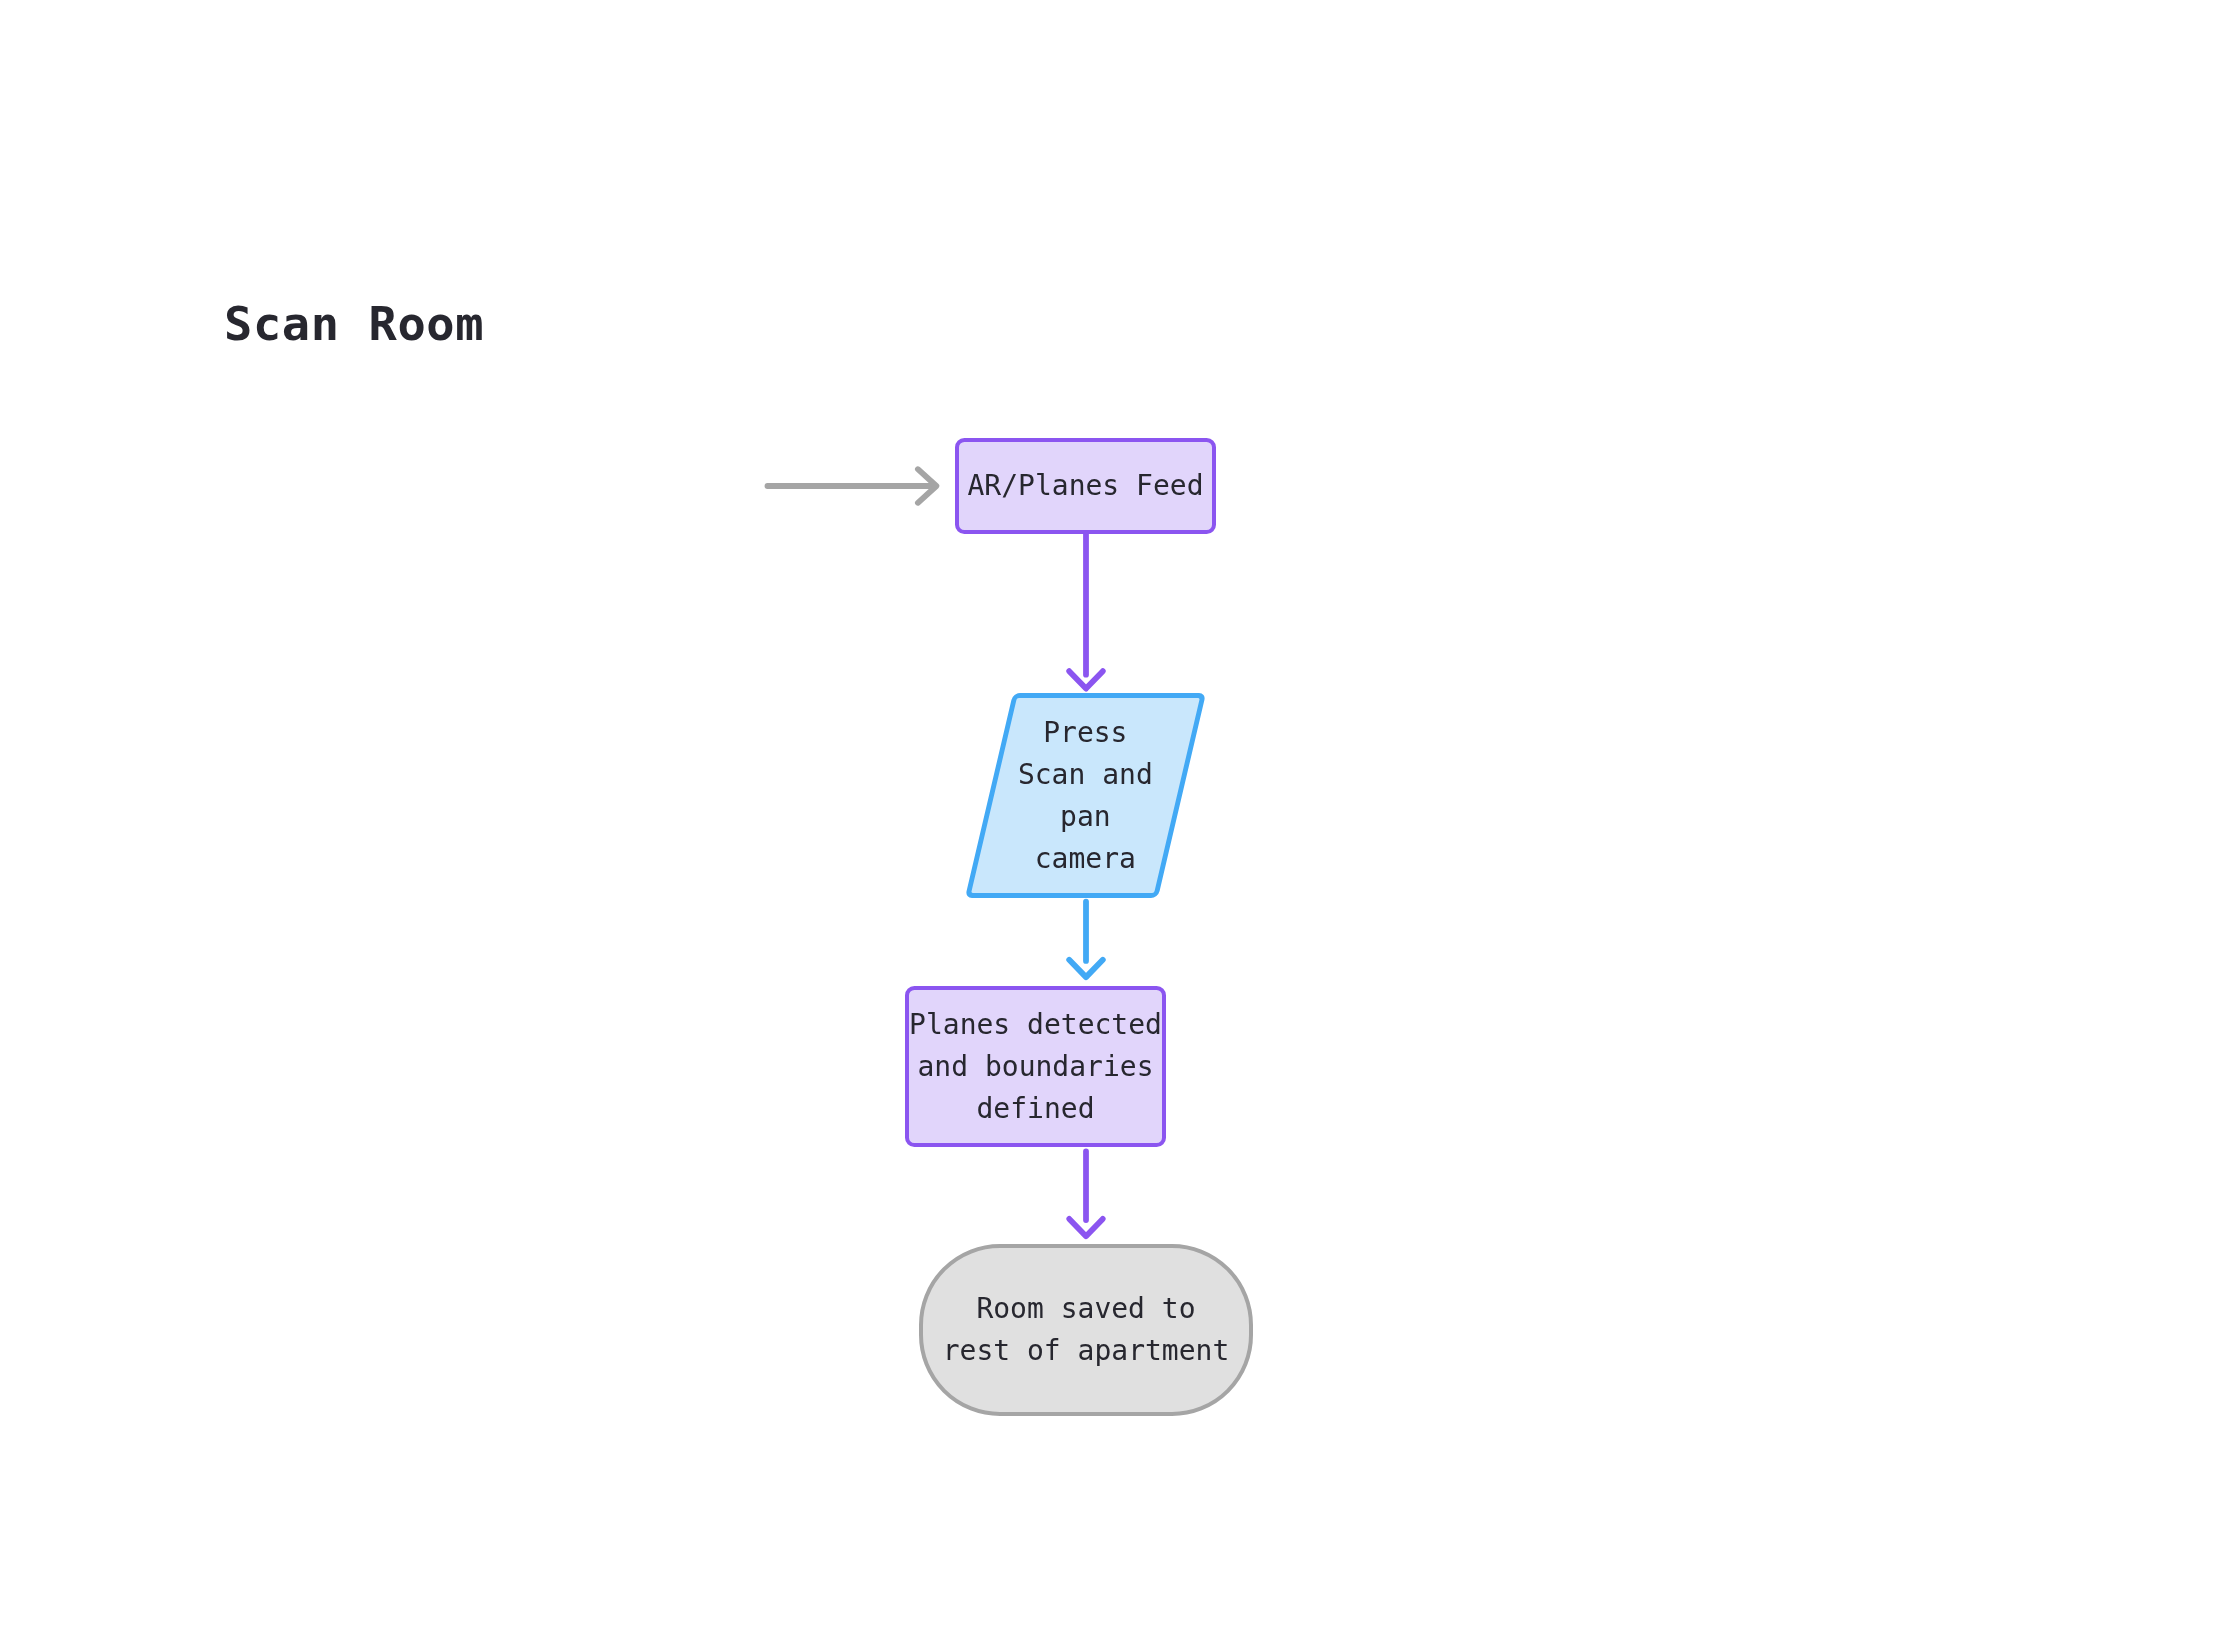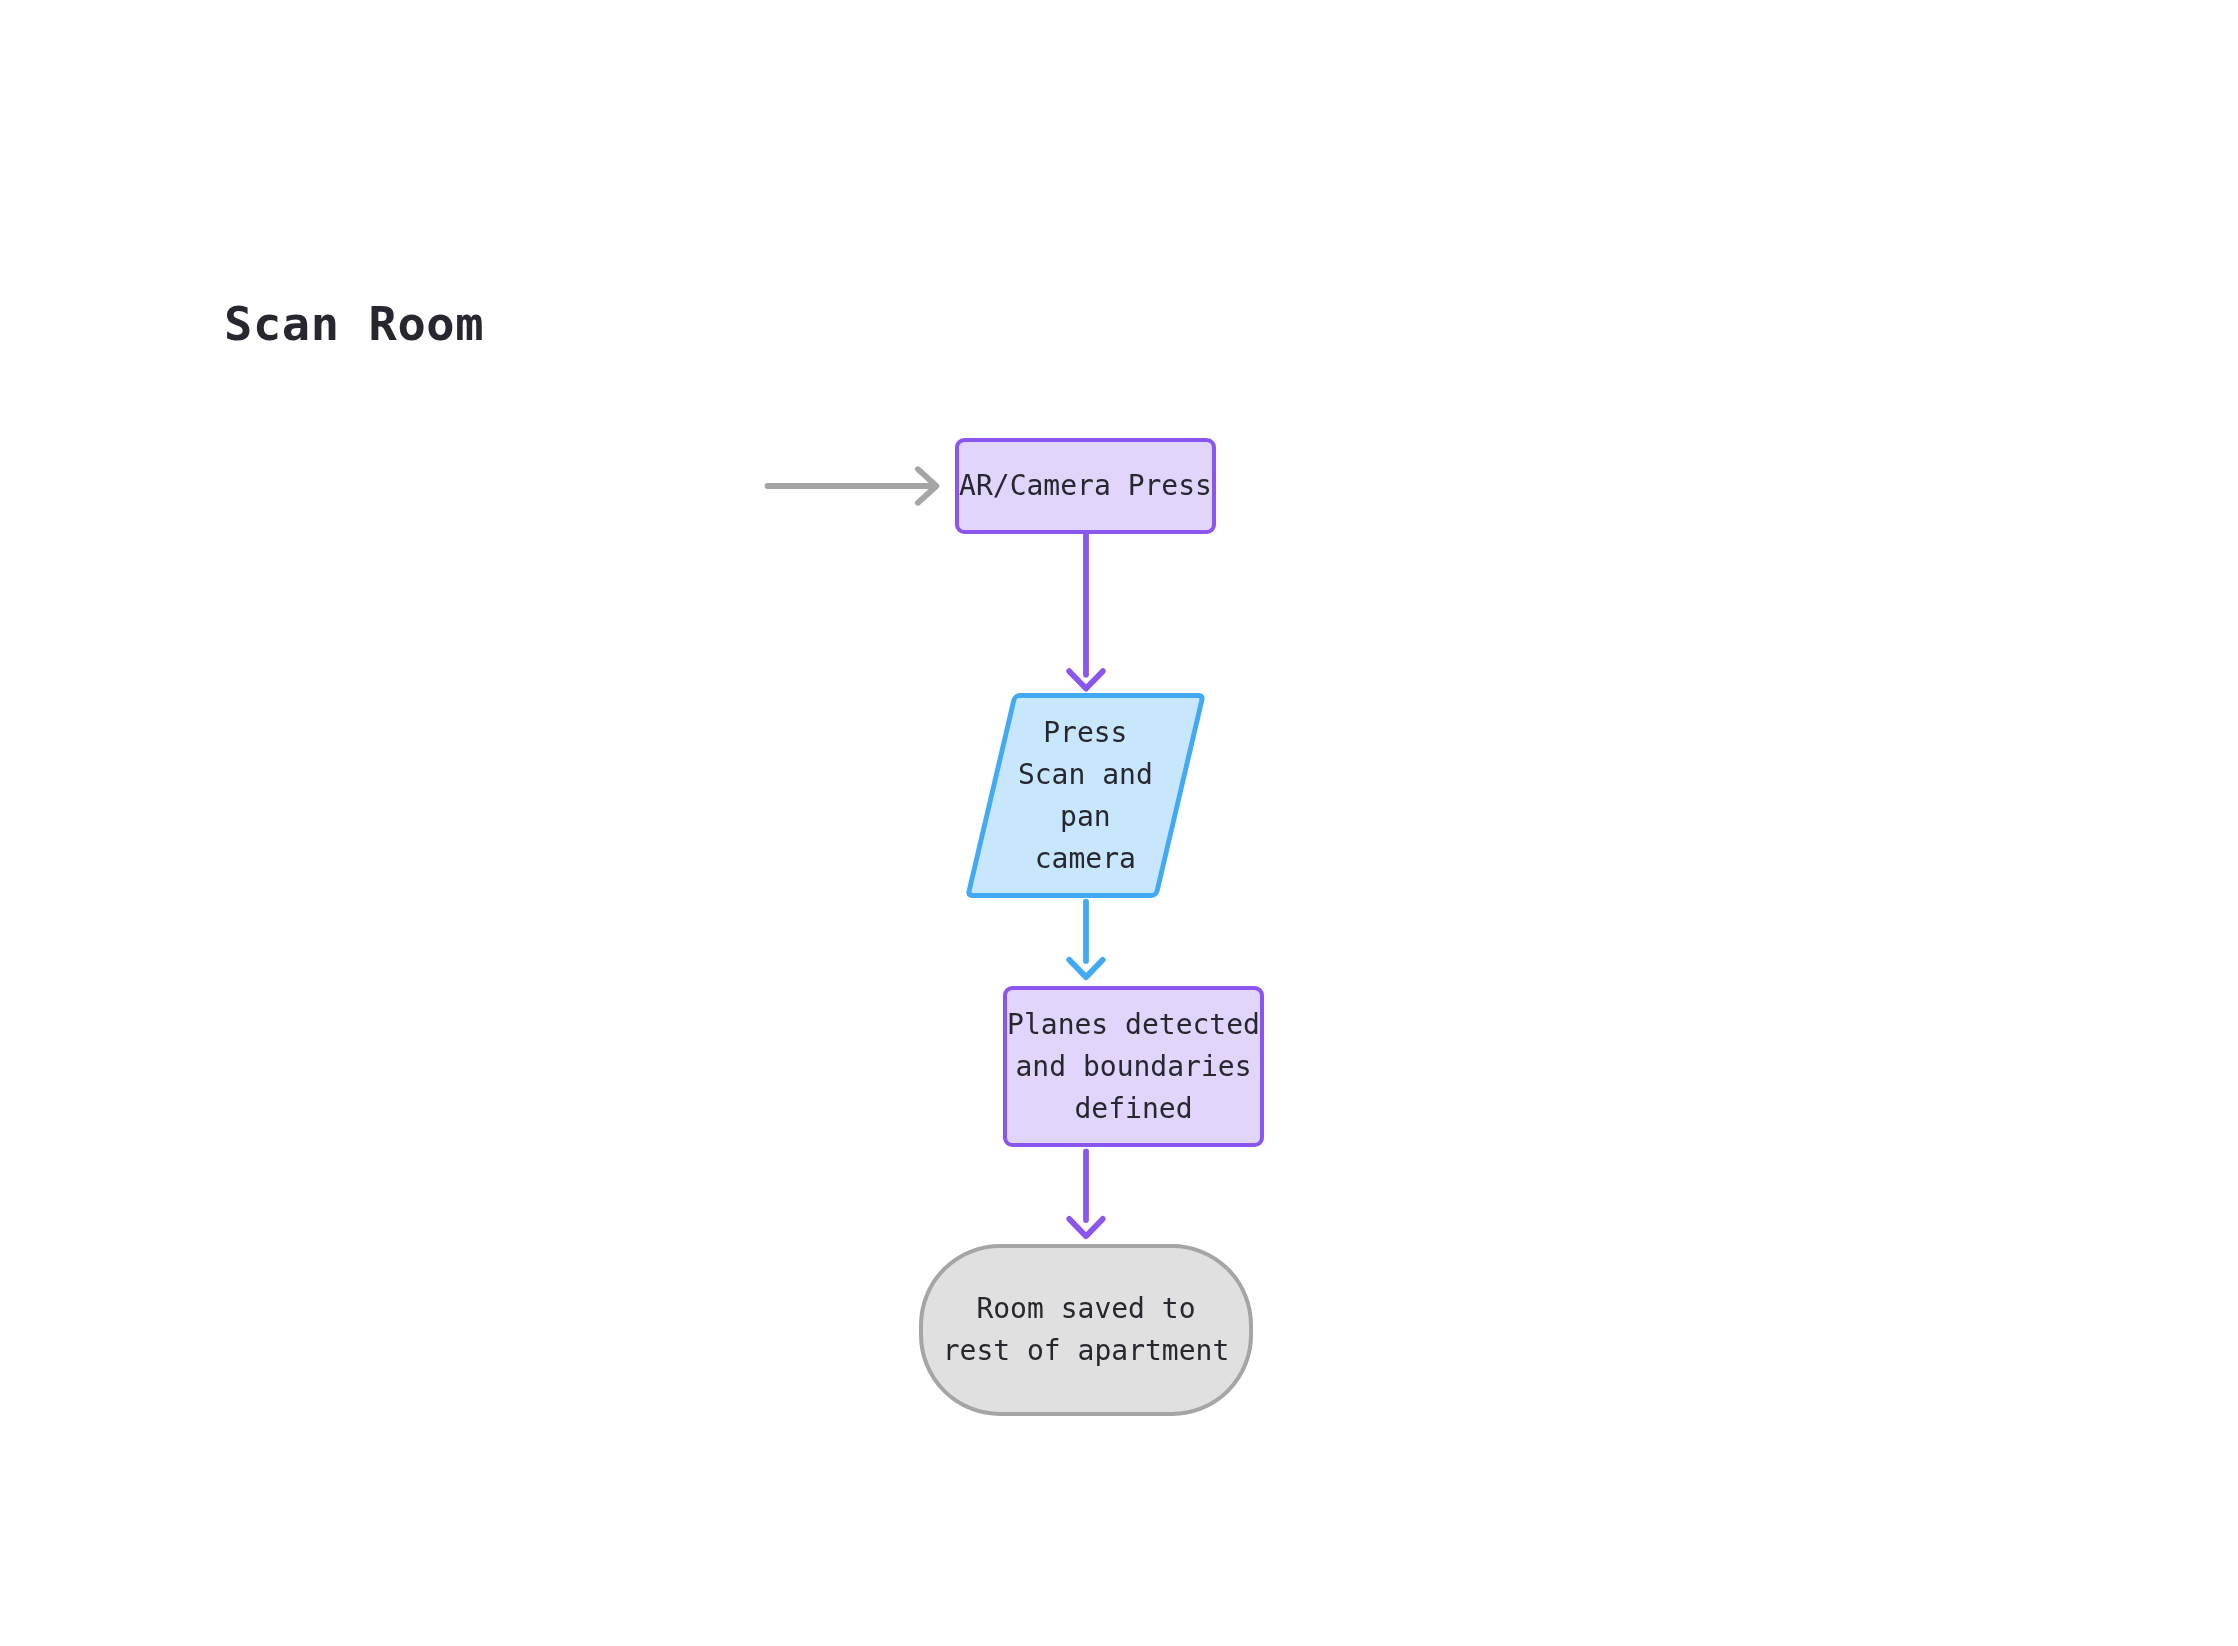--- a/index.html
+++ b/index.html
@@ -44,21 +44,21 @@
     left: 955px; top: 438px; width: 261px; height: 96px;
     border: 4.6px solid; border-radius: 9.3px;
   }
   #node-press-scan {
     left: 989px; top: 693px; width: 193px; height: 205px;
     border: 5.2px solid; border-radius: 7px;
     transform: skewX(-13.2deg);
   }
   #node-press-scan .label { transform: skewX(13.2deg); }
   #node-planes {
-    left: 1003px; top: 986px; width: 261px; height: 161px;
+    left: 905px; top: 986px; width: 261px; height: 161px;
     border: 4.6px solid; border-radius: 9.3px;
   }
   #node-room-saved {
     left: 919px; top: 1244px; width: 334px; height: 172px;
     border: 4px solid; border-radius: 81px;
   }
   .edge { position: absolute; }
   #edge-open-to-ar   { left: 764px; top: 457px;  }
   #edge-ar-to-press  { left: 1057px; top: 531px;  }
   #edge-press-to-planes { left: 1057px; top: 897px; }
@@ -76,21 +76,21 @@
 
   <div class="diagram-title">Scan Room</div>
 
 
   <svg class="edge" id="edge-open-to-ar" width="199" height="58" viewBox="0 0 344 100">
     <line x1="6" y1="50" x2="294" y2="50" stroke-width="10" stroke="#a5a5a5"></line>
     <polyline points="266,21 298,50 266,79" stroke-width="10" stroke="#a5a5a5"></polyline>
   </svg>
 
   <div class="node" id="node-ar-feed" style="background-color: rgb(225, 213, 251); border-color: rgb(139, 85, 240);">
-    <div class="label">AR/Camera Press</div>
+    <div class="label">AR/Planes Feed</div>
   </div>
 
   <svg class="edge" id="edge-ar-to-press" width="58" height="168" viewBox="0 0 100 290">
     <line x1="50" y1="6" x2="50" y2="248" stroke-width="10" stroke="#8b55f0"></line>
     <polyline points="21,242 50,272 79,242" stroke-width="10" stroke="#8b55f0"></polyline>
   </svg>
 
   <div class="node" id="node-press-scan" style="background-color: rgb(201, 231, 252); border-color: rgb(66, 169, 245);">
     <div class="label">Press
 Scan and

